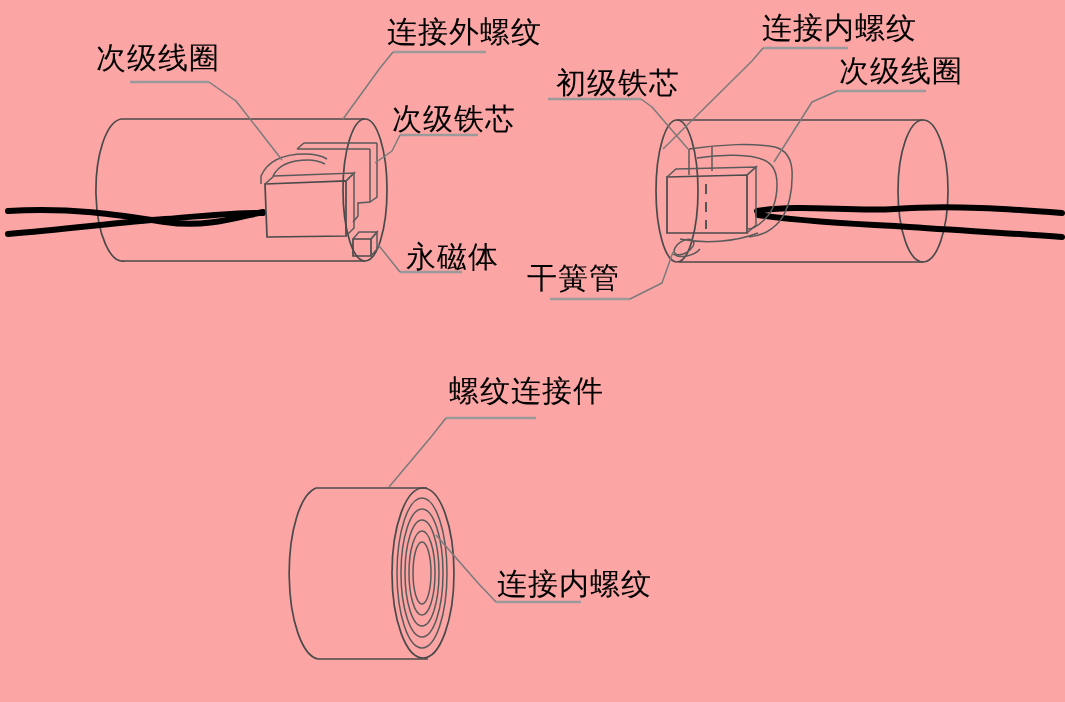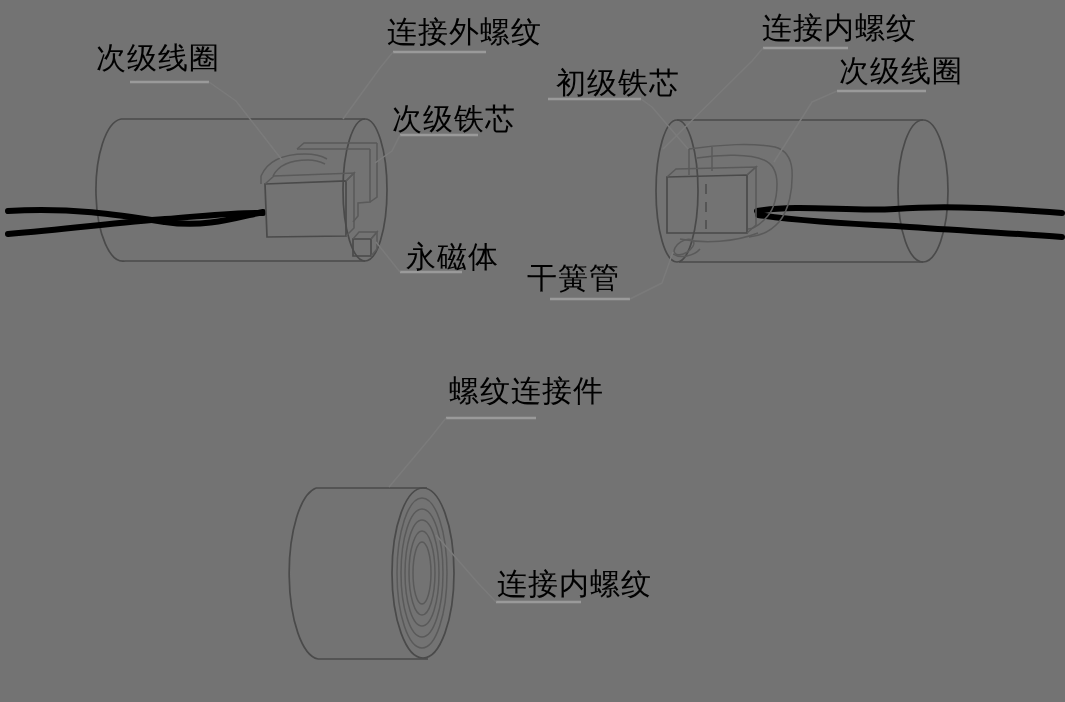--- a/index.html
+++ b/index.html
@@ -1,16 +1,16 @@
 <!DOCTYPE html>
 <html><head>
 <meta charset="utf-8">
 <style>
   html,body{margin:0;padding:0;background:#ffffff;}
-  .stage{position:relative;width:1065px;height:702px;background:#737373;overflow:hidden;
+  .stage{position:relative;width:1065px;height:702px;background:#fca5a5;overflow:hidden;
          font-family:"Liberation Sans","DejaVu Sans",sans-serif;}
   svg{display:block;}
   .outline{fill:none;stroke:#4a4a4a;stroke-width:1.7;}
   .outline-light{fill:none;stroke:#5a5a5a;stroke-width:1.5;}
   .leader{fill:none;stroke:#7b7b7b;stroke-width:1.5;stroke-linejoin:round;}
   .underline{fill:none;stroke:#9a9a9a;stroke-width:2.6;}
   .cable{fill:none;stroke:#000000;stroke-width:6;stroke-linecap:round;}
   .centerline{fill:none;stroke:#555555;stroke-width:2;stroke-dasharray:10 8;}
   .lbl{font-size:30px;fill:#000000;letter-spacing:1px;}
 </style>

